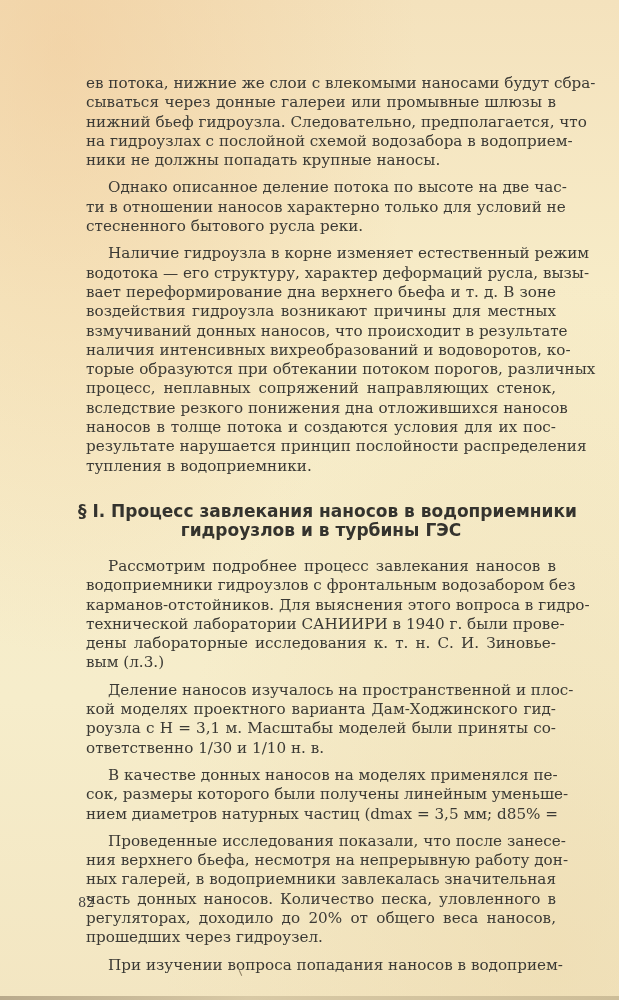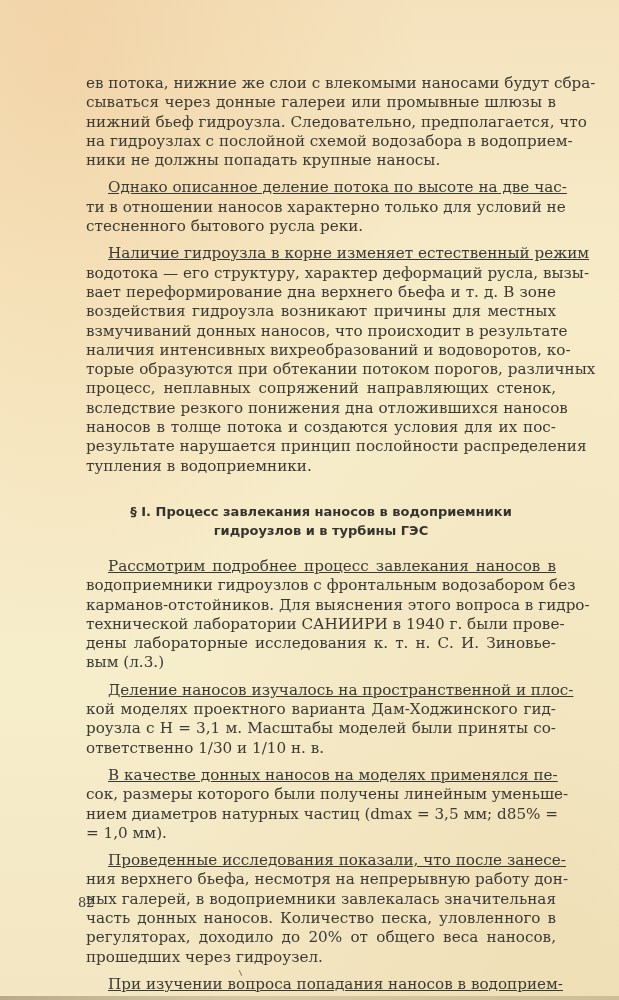--- a/index.html
+++ b/index.html
@@ -33,32 +33,31 @@
       white-space: nowrap;
       text-align: justify;
       text-align-last: justify;
       letter-spacing: 0px;
     }
     .line.last {
       text-align-last: left;
     }
     .line.indent {
       padding-left: 22px;
-      text-decoration: underline;
     }
     .para {
       margin: 8px;
     }
     .heading {
       margin-top: 26px;
       margin-bottom: 17px;
       text-align: center;
       font-family: "DejaVu Sans", "Liberation Sans", sans-serif;
       font-weight: bold;
-      font-size: 13px;
+      font-size: 17px;
       line-height: 19px;
       color: #34332e;
     }
     .heading .hline {
       display: block;
       white-space: nowrap;
     }
     .page-number {
       position: absolute;
       left: 78px;
@@ -134,21 +133,20 @@
     <span class="line indent">Деление наносов изучалось на пространственной и плос-</span>
     <span class="line">кой моделях проектного варианта Дам-Ходжинского гид-</span>
     <span class="line">роузла с H = 3,1 м. Масштабы моделей были приняты со-</span>
     <span class="line last">ответственно 1/30 и 1/10 н. в.</span>
   </p>
 
   <p class="para">
     <span class="line indent">В качестве донных наносов на моделях применялся пе-</span>
     <span class="line">сок, размеры которого были получены линейным уменьше-</span>
     <span class="line">нием диаметров натурных частиц (dmax = 3,5 мм; d85% =</span>
-    <span class="line last">= 1,0 мм).</span>
   </p>
 
   <p class="para">
     <span class="line indent">Проведенные исследования показали, что после занесе-</span>
     <span class="line">ния верхнего бьефа, несмотря на непрерывную работу дон-</span>
     <span class="line">ных галерей, в водоприемники завлекалась значительная</span>
     <span class="line">часть донных наносов. Количество песка, уловленного в</span>
     <span class="line">регуляторах, доходило до 20% от общего веса наносов,</span>
     <span class="line last">прошедших через гидроузел.</span>
   </p>

